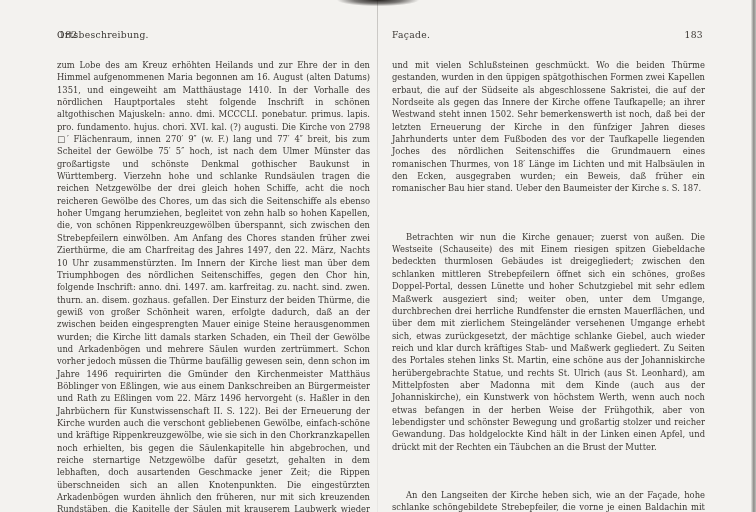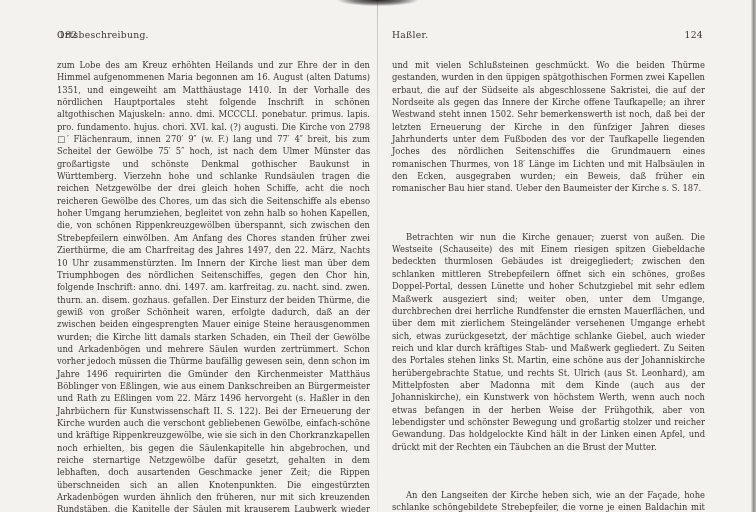--- a/index.html
+++ b/index.html
@@ -108,22 +108,22 @@
       <span class="pagenum at-left">182</span>
       <span class="runhead">Ortsbeschreibung.</span>
     </div>
     <div class="pagebody">
       <p>zum Lobe des am Kreuz erhöhten Heilands und zur Ehre der in den Himmel aufgenommenen Maria begonnen am 16. August (alten Datums) 1351, und eingeweiht am Matthäustage 1410. In der Vorhalle des nördlichen Hauptportales steht folgende Inschrift in schönen altgothischen Majuskeln: anno. dmi. MCCCLI. ponebatur. primus. lapis. pro. fundamento. hujus. chori. XVI. kal. (?) augusti. Die Kirche von 2798 □′ Flächenraum, innen 270′ 9″ (w. F.) lang und 77′ 4″ breit, bis zum Scheitel der Gewölbe 75′ 5″ hoch, ist nach dem Ulmer Münster das großartigste und schönste Denkmal gothischer Baukunst in Württemberg. Vierzehn hohe und schlanke Rundsäulen tragen die reichen Netzgewölbe der drei gleich hohen Schiffe, acht die noch reicheren Gewölbe des Chores, um das sich die Seitenschiffe als ebenso hoher Umgang herumziehen, begleitet von zehn halb so hohen Kapellen, die, von schönen Rippenkreuzgewölben überspannt, sich zwischen den Strebepfeilern einwölben. Am Anfang des Chores standen früher zwei Zierthürme, die am Charfreitag des Jahres 1497, den 22. März, Nachts 10 Uhr zusammenstürzten. Im Innern der Kirche liest man über dem Triumphbogen des nördlichen Seitenschiffes, gegen den Chor hin, folgende Inschrift: anno. dni. 1497. am. karfreitag. zu. nacht. sind. zwen. thurn. an. disem. gozhaus. gefallen. Der Einsturz der beiden Thürme, die gewiß von großer Schönheit waren, erfolgte dadurch, daß an der zwischen beiden eingesprengten Mauer einige Steine herausgenommen wurden; die Kirche litt damals starken Schaden, ein Theil der Gewölbe und Arkadenbögen und mehrere Säulen wurden zertrümmert. Schon vorher jedoch müssen die Thürme baufällig gewesen sein, denn schon im Jahre 1496 requirirten die Gmünder den Kirchenmeister Matthäus Böblinger von Eßlingen, wie aus einem Dankschreiben an Bürgermeister und Rath zu Eßlingen vom 22. März 1496 hervorgeht (s. Haßler in den Jahrbüchern für Kunstwissenschaft II. S. 122). Bei der Erneuerung der Kirche wurden auch die verschont gebliebenen Gewölbe, einfach-schöne und kräftige Rippenkreuzgewölbe, wie sie sich in den Chorkranzkapellen noch erhielten, bis gegen die Säulenkapitelle hin abgebrochen, und reiche sternartige Netzgewölbe dafür gesetzt, gehalten in dem lebhaften, doch ausartenden Geschmacke jener Zeit; die Rippen überschneiden sich an allen Knotenpunkten. Die eingestürzten Arkadenbögen wurden ähnlich den früheren, nur mit sich kreuzenden Rundstäben, die Kapitelle der Säulen mit krauserem Laubwerk wieder hergestellt. Die neue Einwölbung der Kirche ist ohne Zweifel von Osten nach Westen vorgenommen und im Jahre 1521 vollendet worden. Diese Jahreszahl steht nämlich auf einem steinernen Bande, das sich um den Knotenpunkt des westlichsten Sterngewölbes des Mittelschiffes schlingt. Im Chore sind die Sterngewölbe sogar mit Maßwerken ausgegliedert,</p>
     </div>
   </div>
 
   <div class="page right">
     <div class="pagehead">
-      <span class="runhead">Haßler.</span>
-      <span class="pagenum at-right">124</span>
+      <span class="runhead">Façade.</span>
+      <span class="pagenum at-right">183</span>
     </div>
     <div class="pagebody">
       <p>und mit vielen Schlußsteinen geschmückt. Wo die beiden Thürme gestanden, wurden in den üppigen spätgothischen Formen zwei Kapellen erbaut, die auf der Südseite als abgeschlossene Sakristei, die auf der Nordseite als gegen das Innere der Kirche offene Taufkapelle; an ihrer Westwand steht innen 1502. Sehr bemerkenswerth ist noch, daß bei der letzten Erneuerung der Kirche in den fünfziger Jahren dieses Jahrhunderts unter dem Fußboden des vor der Taufkapelle liegenden Joches des nördlichen Seitenschiffes die Grundmauern eines romanischen Thurmes, von 18′ Länge im Lichten und mit Halbsäulen in den Ecken, ausgegraben wurden; ein Beweis, daß früher ein romanischer Bau hier stand. Ueber den Baumeister der Kirche s. S. 187.</p>
       <p class="indent">Betrachten wir nun die Kirche genauer; zuerst von außen. Die Westseite (Schauseite) des mit Einem riesigen spitzen Giebeldache bedeckten thurmlosen Gebäudes ist dreigegliedert; zwischen den schlanken mittleren Strebepfeilern öffnet sich ein schönes, großes Doppel-Portal, dessen Lünette und hoher Schutzgiebel mit sehr edlem Maßwerk ausgeziert sind; weiter oben, unter dem Umgange, durchbrechen drei herrliche Rundfenster die ernsten Mauerflächen, und über dem mit zierlichem Steingeländer versehenen Umgange erhebt sich, etwas zurückgesetzt, der mächtige schlanke Giebel, auch wieder reich und klar durch kräftiges Stab- und Maßwerk gegliedert. Zu Seiten des Portales stehen links St. Martin, eine schöne aus der Johanniskirche herübergebrachte Statue, und rechts St. Ulrich (aus St. Leonhard), am Mittelpfosten aber Madonna mit dem Kinde (auch aus der Johanniskirche), ein Kunstwerk von höchstem Werth, wenn auch noch etwas befangen in der herben Weise der Frühgothik, aber von lebendigster und schönster Bewegung und großartig stolzer und reicher Gewandung. Das holdgelockte Kind hält in der Linken einen Apfel, und drückt mit der Rechten ein Täubchen an die Brust der Mutter.</p>
       <p class="indent">An den Langseiten der Kirche heben sich, wie an der Façade, hohe schlanke schöngebildete Strebepfeiler, die vorne je einen Baldachin mit einer Heiligen-Bildsäule tragen, und dazwischen laufen die hohen, außerordentlich schön gefüllten Fenster, deren Stäbe mit zierlichen Kelchkapitellchen geschmückt sind. Als Bekrönung dient das Geländer des Umganges. Am langen halbzwölfeckig geschlossenen C h o r erscheinen außen, der inneren Anlage entsprechend, zwei Fensterreihen übereinander, mit zwei Umgängen; seine auch mit Heiligen-Bildern geschmückten Strebepfeiler entwickeln sich erst an dem weiter zurückgesetzten zweiten Geschoß und endigen in reiches Spitzsäulenwerk. Ueber den Spitzbögen der oberen Fenster wölben sich rundbogige, mit prachtvollem steinernem Laubwerk geschmückte Entlastungsbögen. Derselbe Schmuck zieht in der Kehle des Kranzgesimses hin. Kühne phantastische Wasserspeier ragen überall zu Seiten der Strebepfeiler heraus.</p>
     </div>
   </div>
 
   <div class="gutter-shadow"></div>
   <div class="top-smudge"></div>

